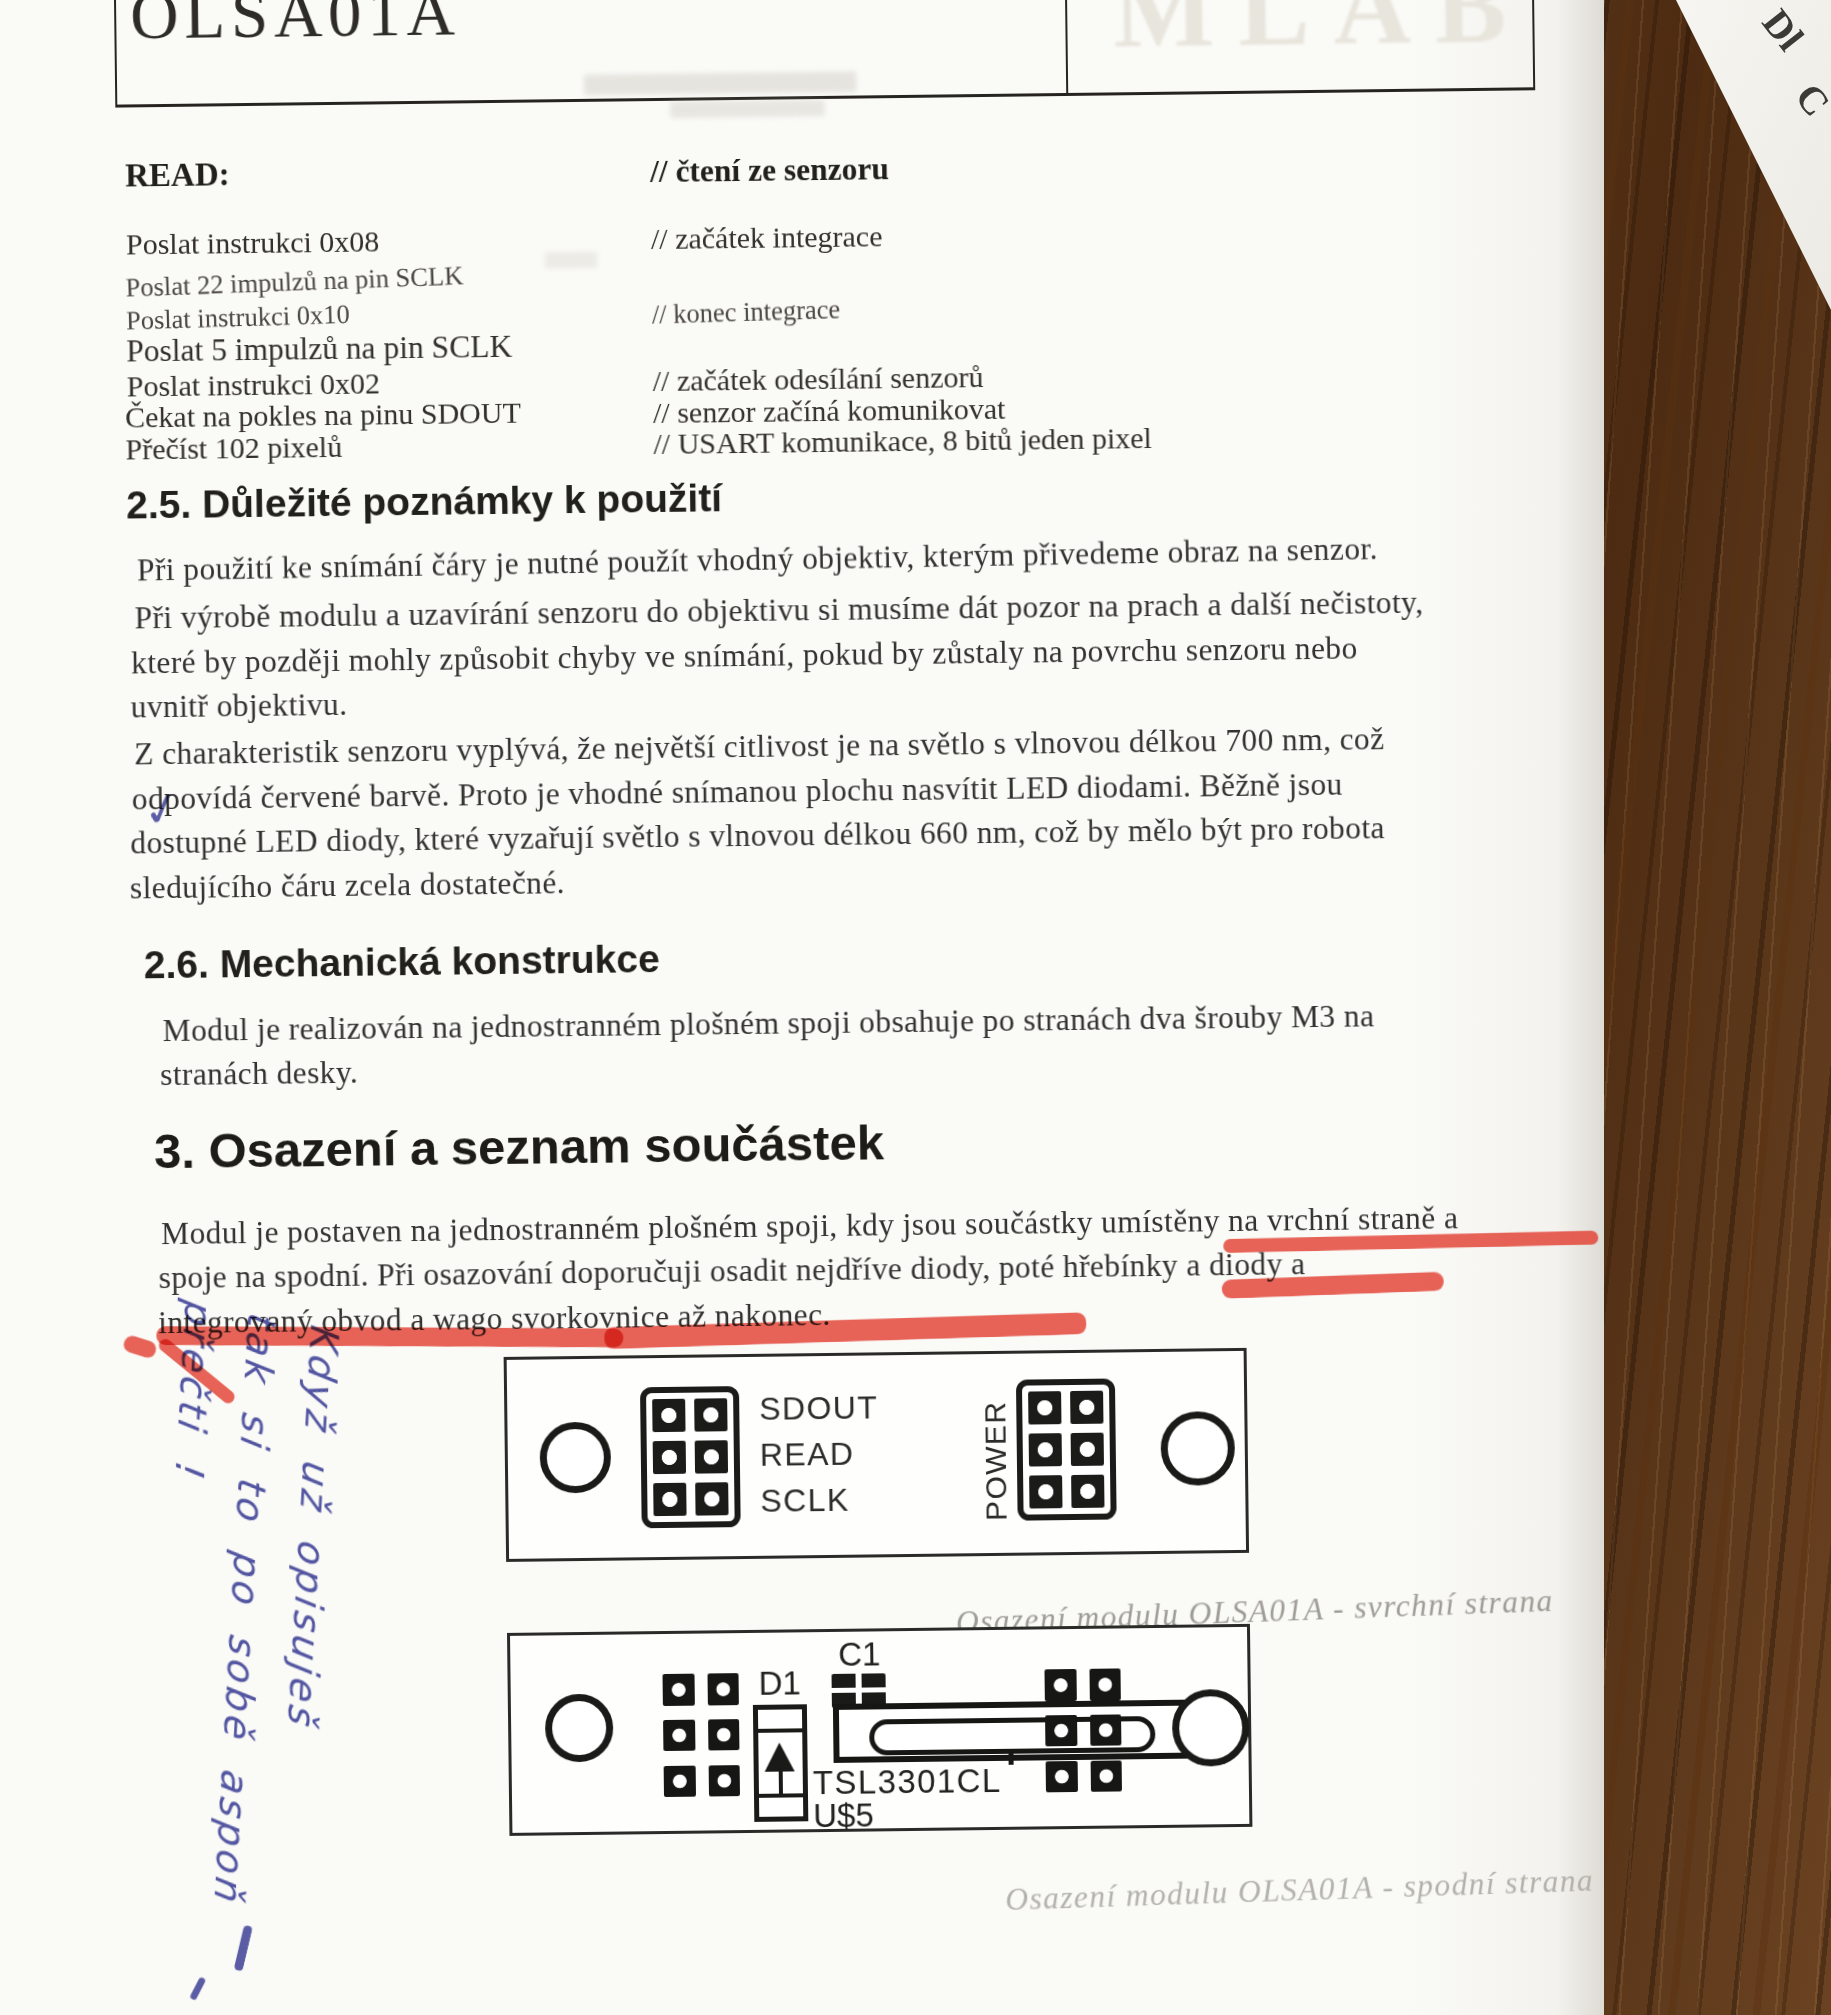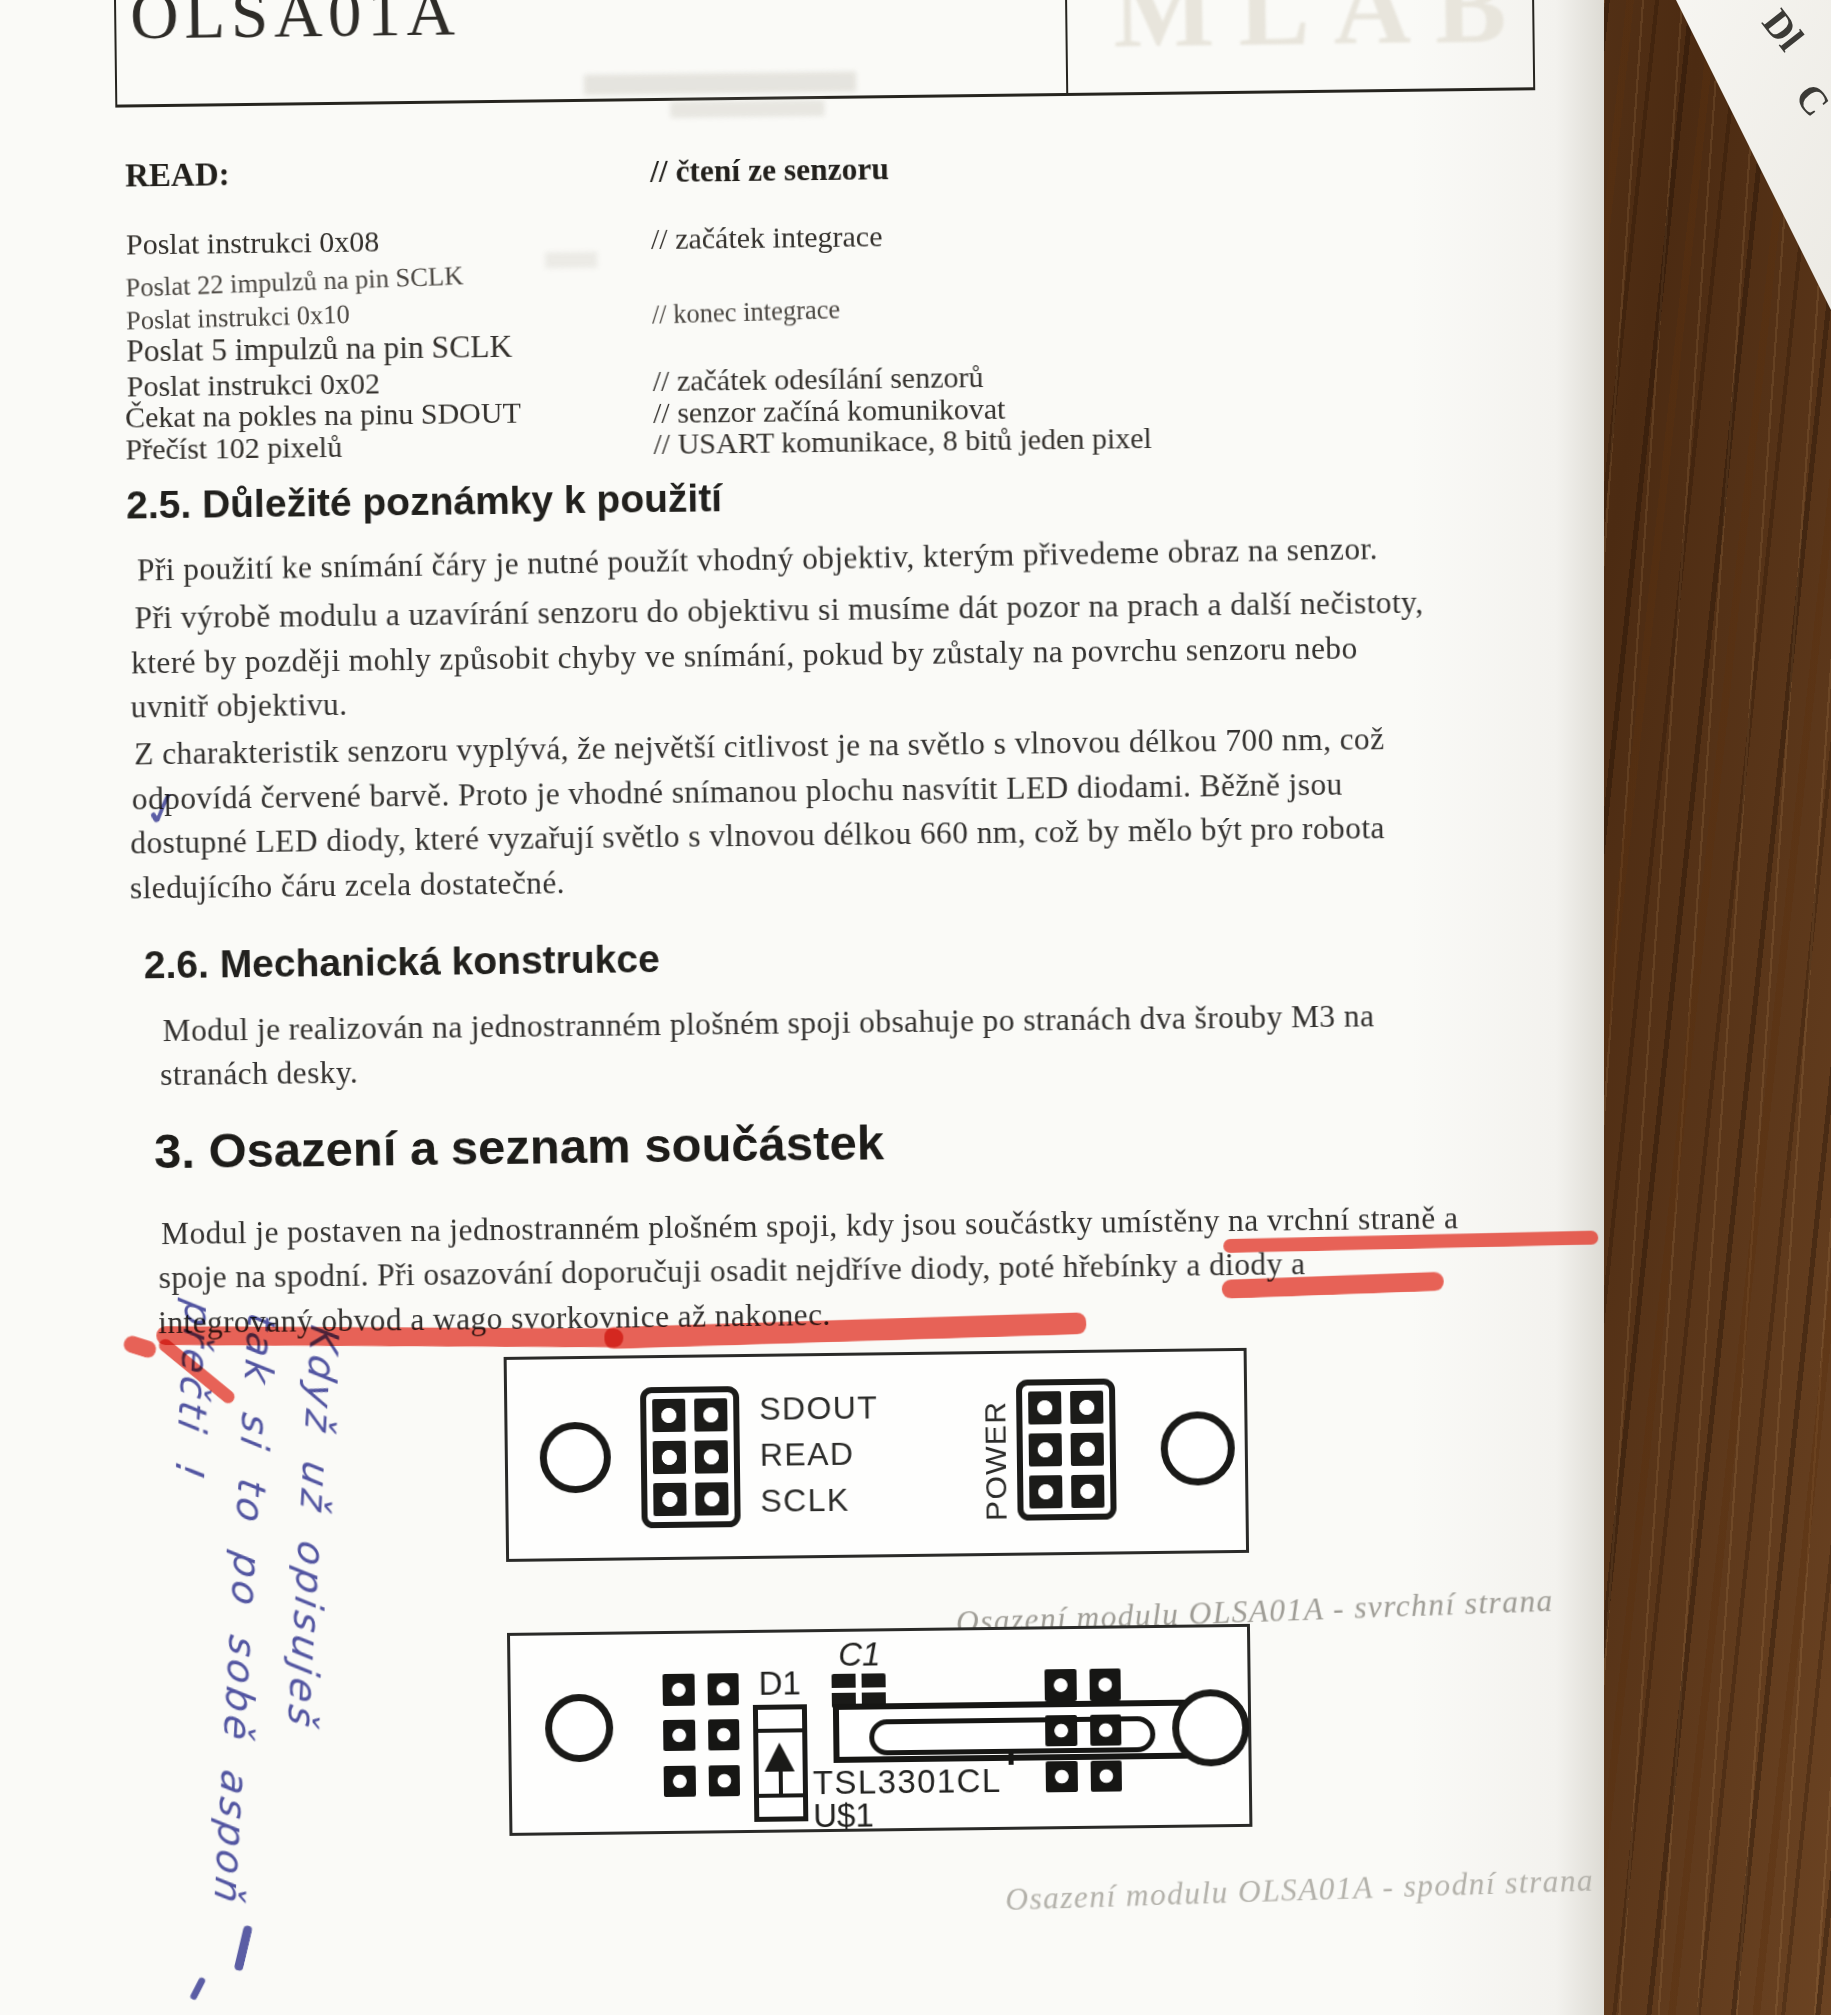--- a/index.html
+++ b/index.html
@@ -188,33 +188,33 @@
           <div class="pad2"></div>
       </div>
       <div class="abs chiplbl soft" style="left:248px;top:31.5px;">D1</div>
 
       <div class="abs" style="left:242px;top:72px;width:44px;height:107px;border:5px solid #1a1a18;background:#fff;">
         <div class="abs" style="left:0;top:18.6px;width:44px;height:4.3px;background:#1a1a18;"></div>
         <div class="abs" style="left:6.4px;top:33px;width:0;height:0;border-left:15.7px solid transparent;border-right:15.7px solid transparent;border-bottom:29px solid #1a1a18;"></div>
         <div class="abs" style="left:20px;top:62px;width:4.3px;height:26px;background:#1a1a18;"></div>
         <div class="abs" style="left:0;top:84px;width:44px;height:4.3px;background:#1a1a18;"></div>
       </div>
-      <div class="abs chiplbl soft" style="left:328px;top:4.3px;font-style:italic;">C1</div>
+      <div class="abs chiplbl soft" style="left:328px;top:4.3px;">C1</div>
 
       <div class="abs" style="left:321px;top:42px;width:54px;height:34px;background:#1a1a18;border-radius:2.1px;">
         <div class="abs" style="left:24px;top:0;width:5.7px;height:34px;background:#fff;"></div>
         <div class="abs" style="left:0;top:14.3px;width:54px;height:5px;background:#fff;"></div>
       </div>
 
       <div class="abs" style="left:322px;top:72px;width:342px;height:47px;border:6.4px solid #161614;background:#fff;">
         <div class="abs" style="left:30px;top:10px;width:276px;height:26px;border:5px solid #161614;border-radius:18.6px;"></div>
         <div class="abs" style="left:169px;top:46px;width:5px;height:11.4px;background:#161614;"></div>
       </div>
       <div class="abs chiplbl soft" style="left:301px;top:132px;letter-spacing:1.4px;">TSL3301CL</div>
-      <div class="abs chiplbl soft" style="left:301px;top:165px;">U$1</div>
+      <div class="abs chiplbl soft" style="left:301px;top:165px;">U$5</div>
       <div class="abs pads" style="left:534px;top:40px;">
         <div class="pad2"></div>
           <div class="pad2"></div>
         <div class="pad2"></div>
           <div class="pad2"></div>
         <div class="pad2"></div>
           <div class="pad2"></div>
       </div>
       <div class="abs hole" style="left:661px;top:62px;width:63px;height:63px;"></div>
     </div>

